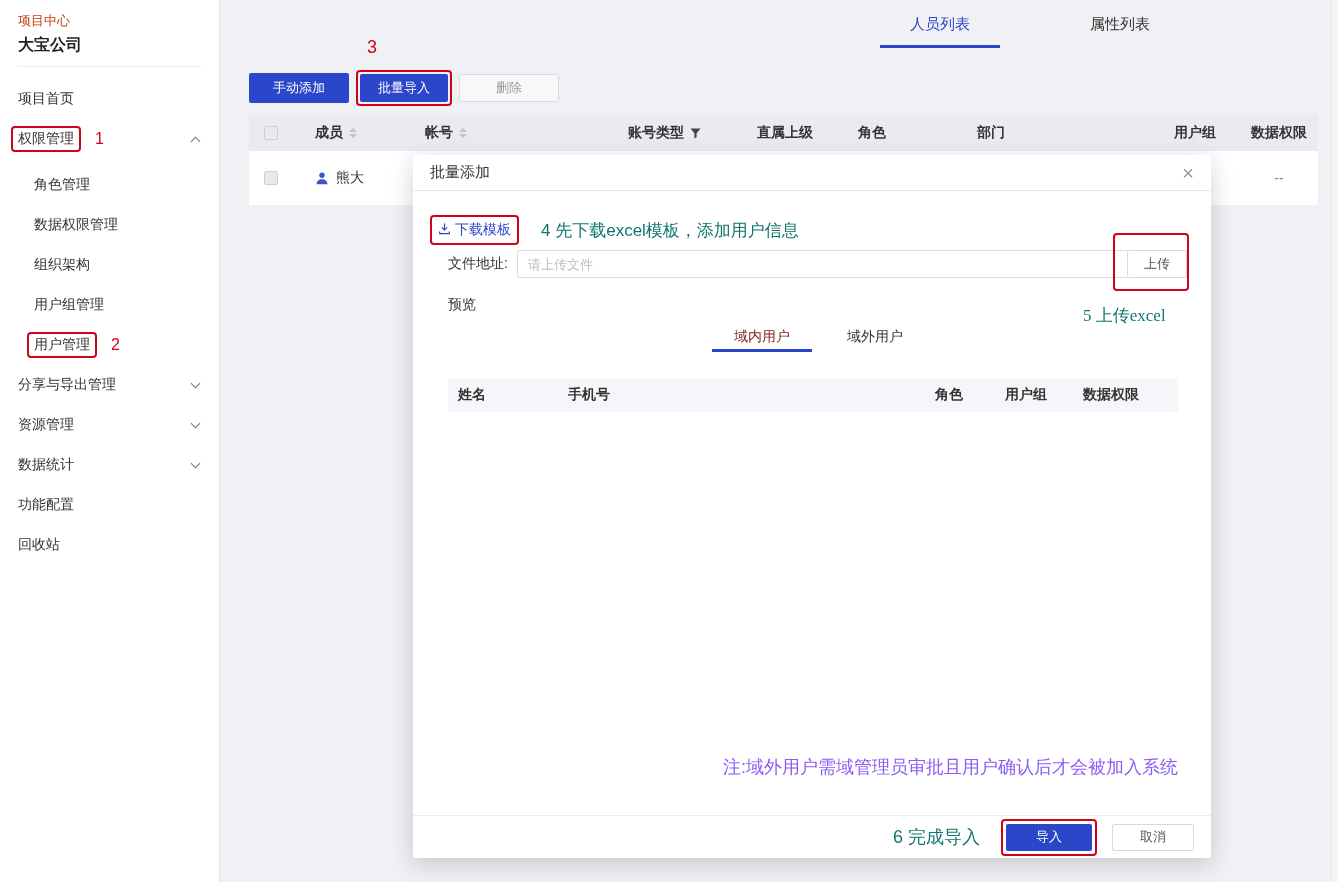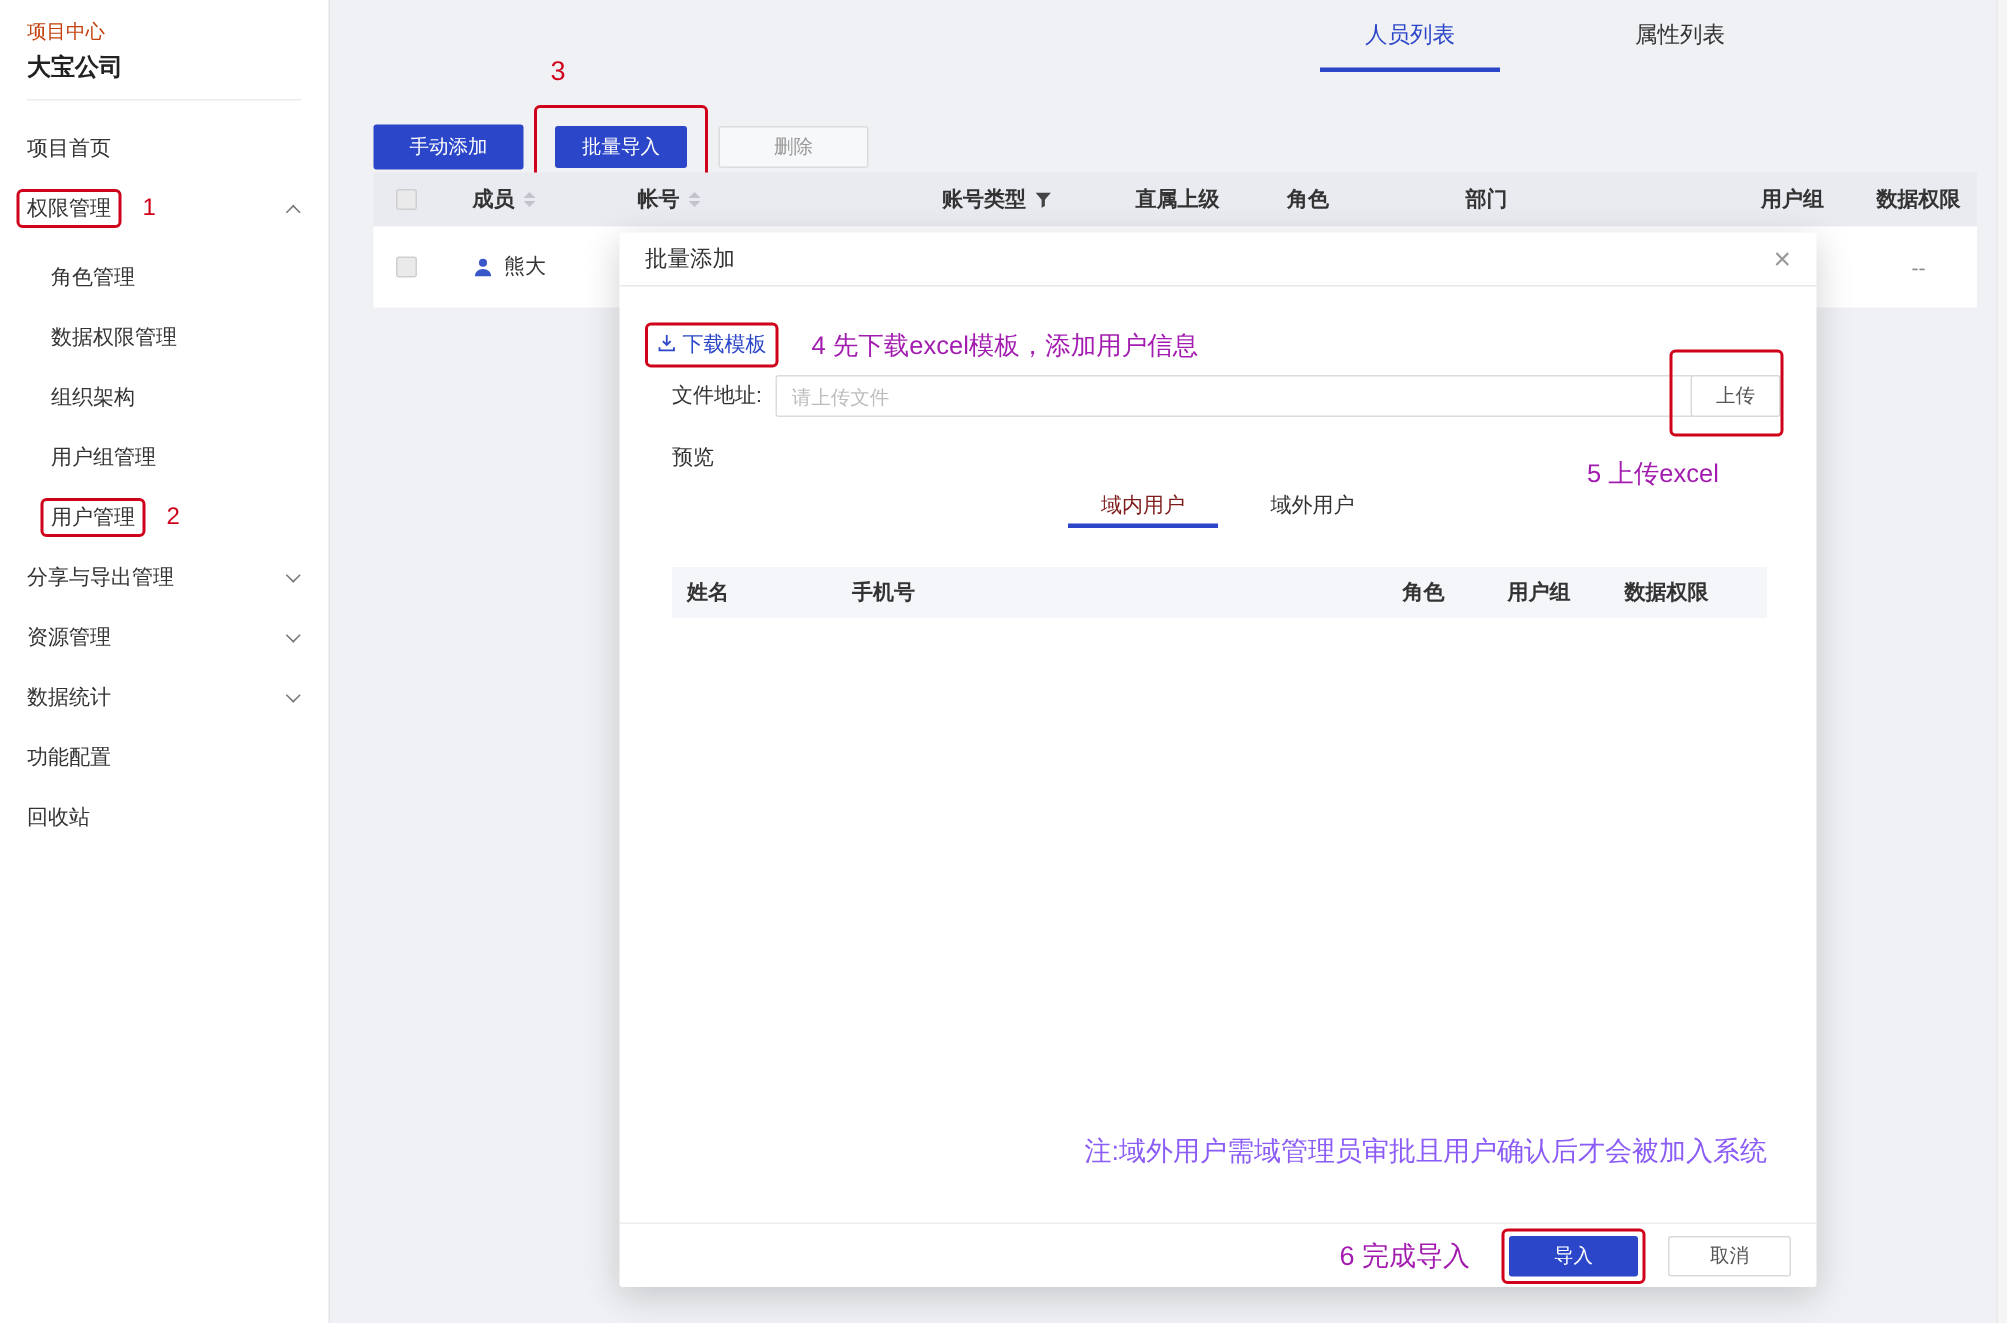--- a/index.html
+++ b/index.html
@@ -30,21 +30,21 @@
 .ttab.active{color:#2b46c8;}
 .ttab.active::after{content:"";position:absolute;left:0;right:0;bottom:0;height:3px;background:#2b46c8;}
 .toolbar{position:absolute;left:29px;top:70px;display:flex;align-items:center;gap:7px;}
 .btn{border:none;border-radius:2px;font-size:13px;cursor:pointer;font-family:Liberation Sans, sans-serif;display:inline-flex;align-items:center;justify-content:center;}
 .btn.primary{background:#2b46c8;color:#fff;}
 .btn.manual{width:100px;height:30px;}
 .btn.batch{width:88px;height:28px;}
 .btn.ghost{background:#f7f8fa;border:1px solid #dcdcdc;color:#9a9a9a;}
 .btn.del{width:100px;height:28px;}
 .redbox{border:2px solid #d0021b;border-radius:4px;}
-.redbox.pad2{padding:12px;display:inline-flex;}
+.redbox.pad2{padding:2px;display:inline-flex;}
 .n3{position:absolute;left:118px;top:-33px;font-size:18px;margin:0;}
 
 .mtable{position:absolute;left:29px;top:115px;right:20px;z-index:1;}
 .mhead{display:flex;height:36px;background:#e9ebf0;align-items:center;font-weight:bold;font-size:14px;}
 .mrow{display:flex;height:54px;background:#fff;align-items:center;font-size:14px;}
 .cell{display:flex;align-items:center;height:100%;}
 .c0{width:44px;justify-content:center;}
 .c1{width:112px;padding-left:22px;}
 .c2{width:195px;padding-left:20px;}
 .c3{width:140px;padding-left:28px;}
@@ -64,29 +64,29 @@
 .scroll-track{position:absolute;right:0;top:0;bottom:0;width:7px;background:#f5f5f5;border-left:1px solid #e9e9e9;}
 
 
 .modal{position:absolute;left:413px;top:155px;width:798px;height:703px;background:#fff;border-radius:2px;box-shadow:0 6px 24px rgba(0,0,0,.18);z-index:5;}
 .m-title-bar{height:36px;border-bottom:1px solid #e8e8e8;display:flex;align-items:center;padding:0 17px;}
 .m-title{font-size:15px;color:#333;}
 .m-close{margin-left:auto;font-size:20px;color:#999;cursor:pointer;line-height:1;}
 .m-dl-row{position:absolute;left:17px;top:60px;display:flex;align-items:center;}
 .redbox.pad46{padding:4px 6px;display:inline-flex;}
 .dl-link{display:inline-flex;align-items:center;gap:4px;color:#2b46c8;font-size:14px;cursor:pointer;}
-.ann-text{color:#a21caf;font-size:17px;}
+.ann-text{color:#0f766e;font-size:17px;}
 .m-dl-row .ann-text{margin-left:22px;}
 .m-file-row{position:absolute;left:35px;top:95px;height:28px;display:flex;align-items:center;}
 .m-file-row label{font-size:14px;margin-right:9px;color:#333;}
 .file-input{width:612px;height:28px;border:1px solid #dcdcdc;border-radius:2px;padding:0 10px;font-size:13px;font-family:inherit;color:#6d28d9;outline:none;background:#fff;}
 .file-input::placeholder{color:#bdbdbd;}
 .btn.upload{position:absolute;left:714px;top:95px;width:60px;height:28px;background:#fff;border:1px solid #d9d9d9;color:#555;}
 .box5{position:absolute;left:700px;top:78px;width:76px;height:58px;pointer-events:none;}
-.t5{position:absolute;left:645px;top:149px;}
+.t5{position:absolute;left:670px;top:149px;font-family:Liberation Serif, serif;}
 .m-preview-label{position:absolute;left:35px;top:141px;font-size:14px;}
 .m-tabs{position:absolute;left:299px;top:167px;display:flex;}
 .mtab{width:100px;height:30px;display:flex;align-items:center;justify-content:center;font-size:14px;cursor:pointer;position:relative;color:#333;}
 .mtab + .mtab{margin-left:13px;}
 .mtab.active{color:#7f1d1d;font-family:Liberation Serif, serif;}
 .mtab.active::after{content:"";position:absolute;left:0;right:0;bottom:0;height:3px;background:#2b46c8;}
 .m-ptable{position:absolute;left:35px;top:223px;width:730px;}
 .phead{display:flex;height:34px;background:#f5f6f9;align-items:center;font-size:14px;font-weight:bold;}
 .pc{padding-left:10px;}
 .pc0{width:110px;}.pc1{width:367px;}.pc2{width:70px;}.pc3{width:78px;}.pc4{width:105px;}

